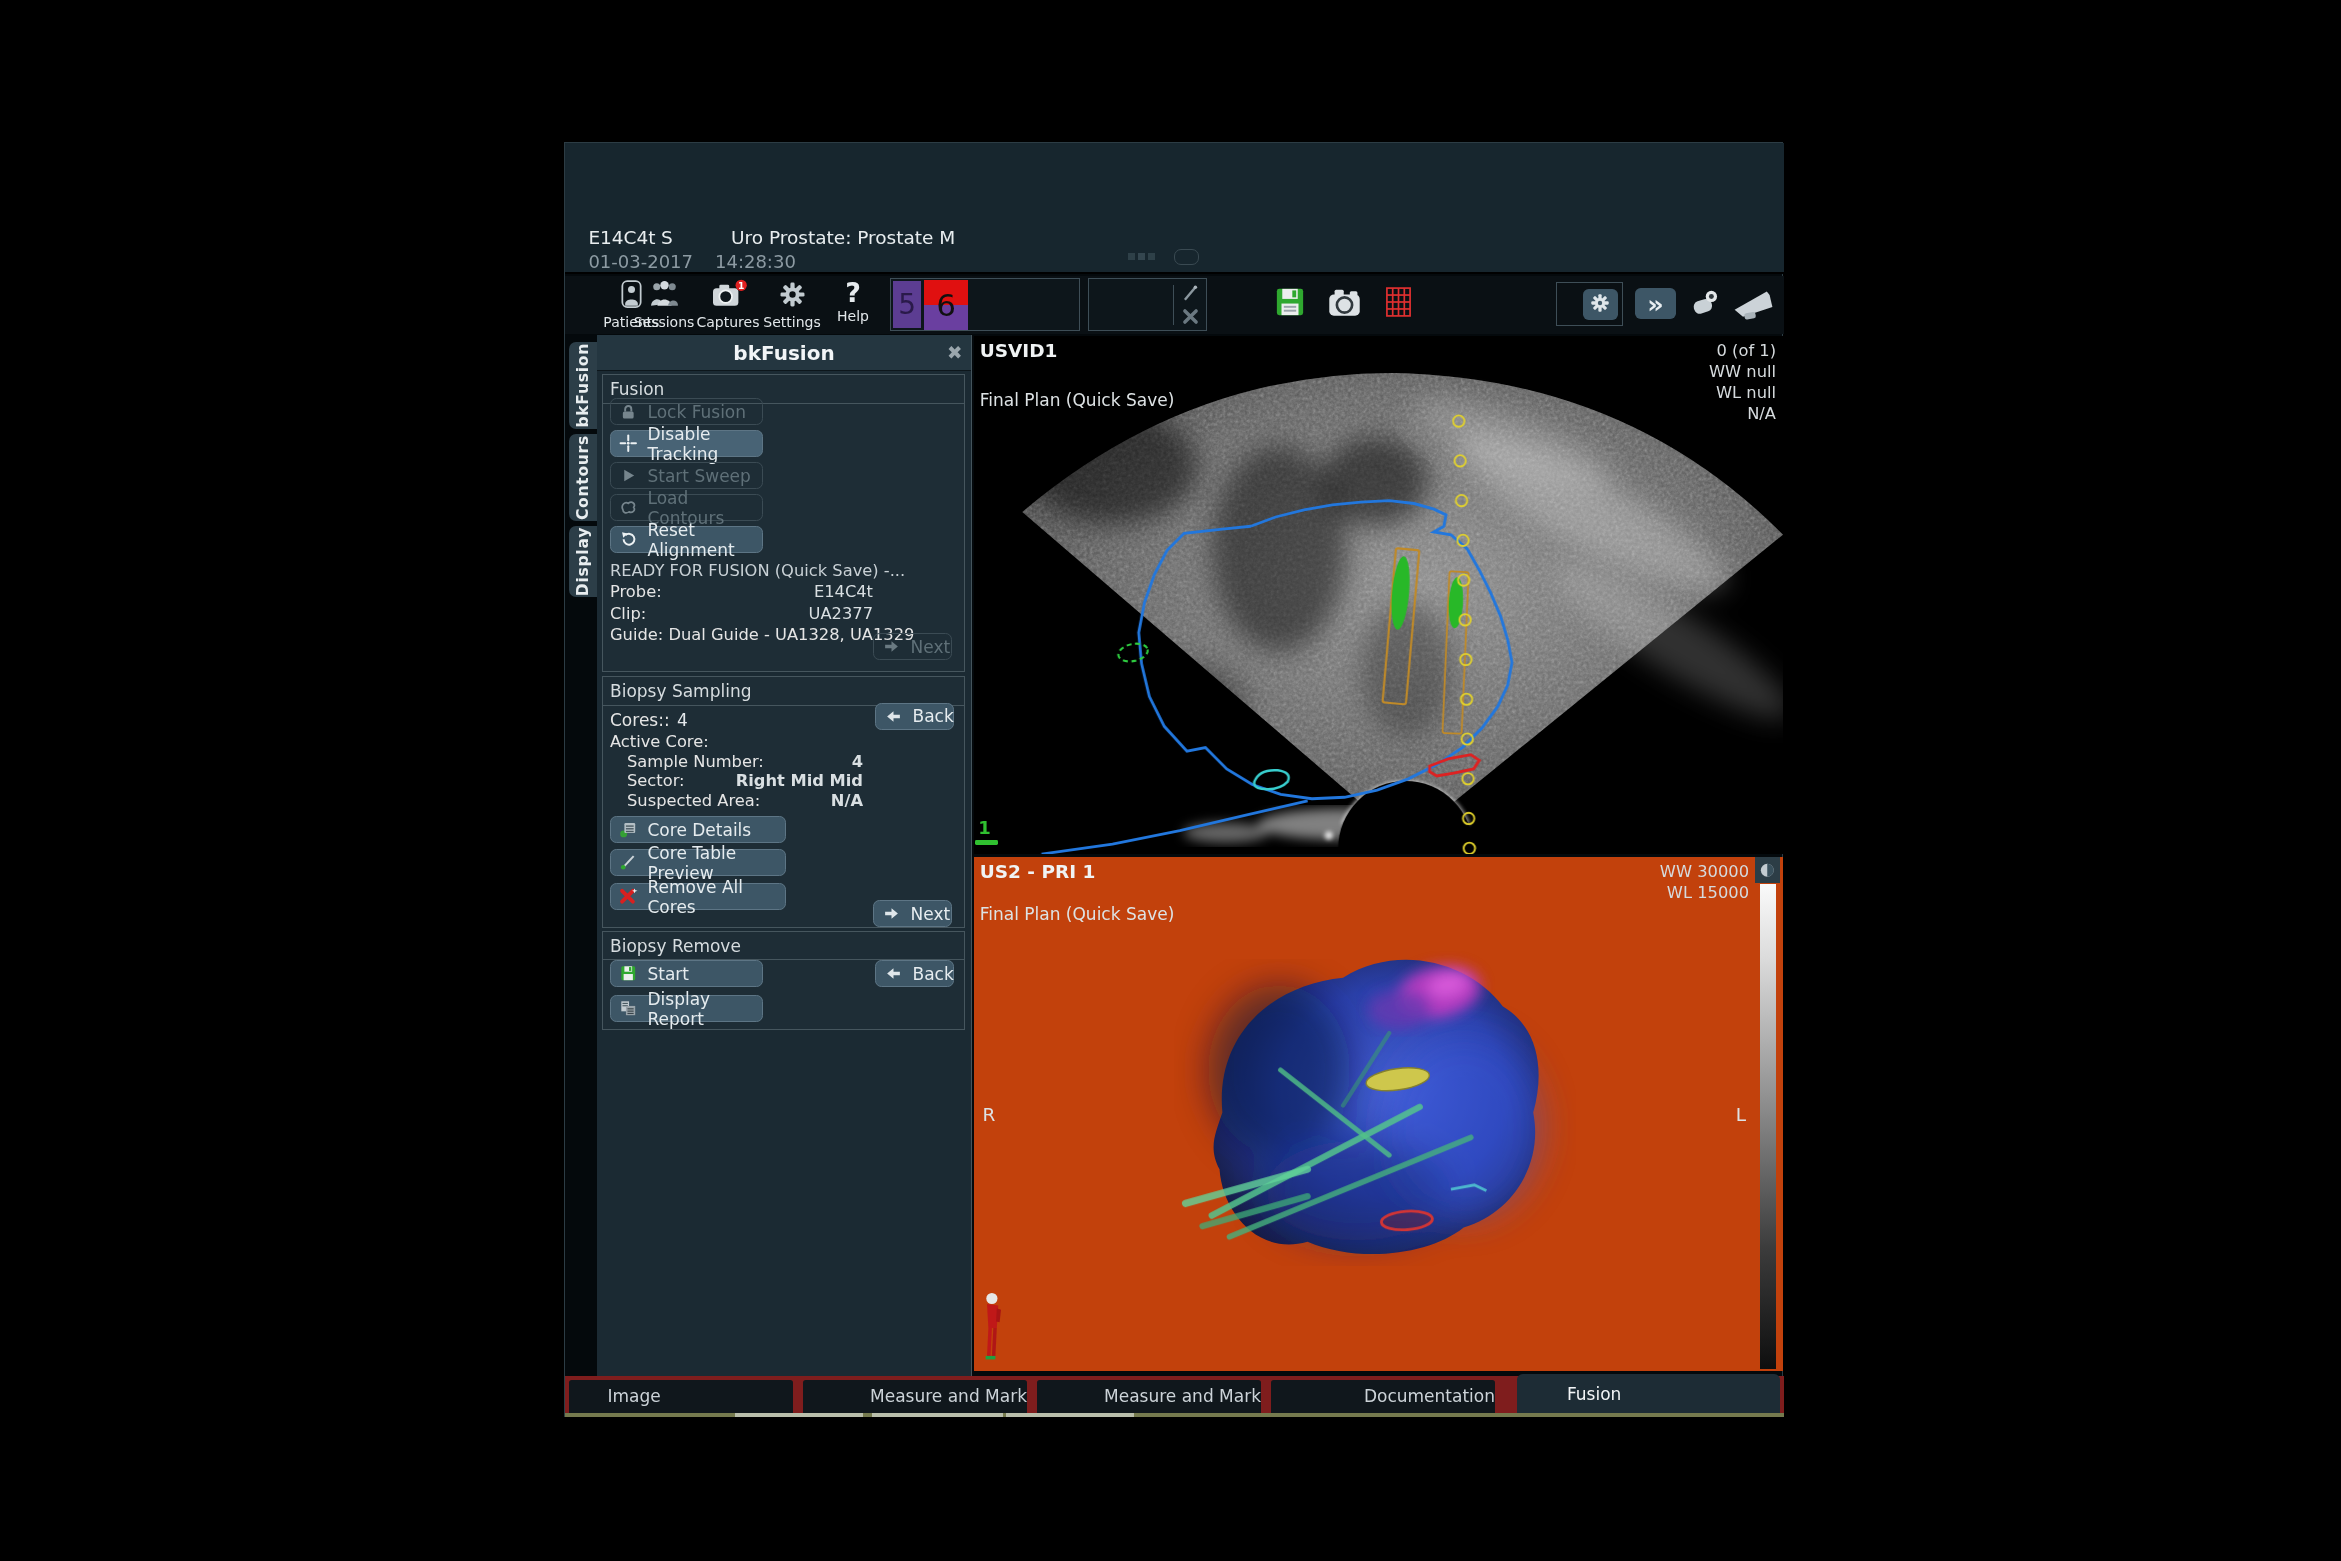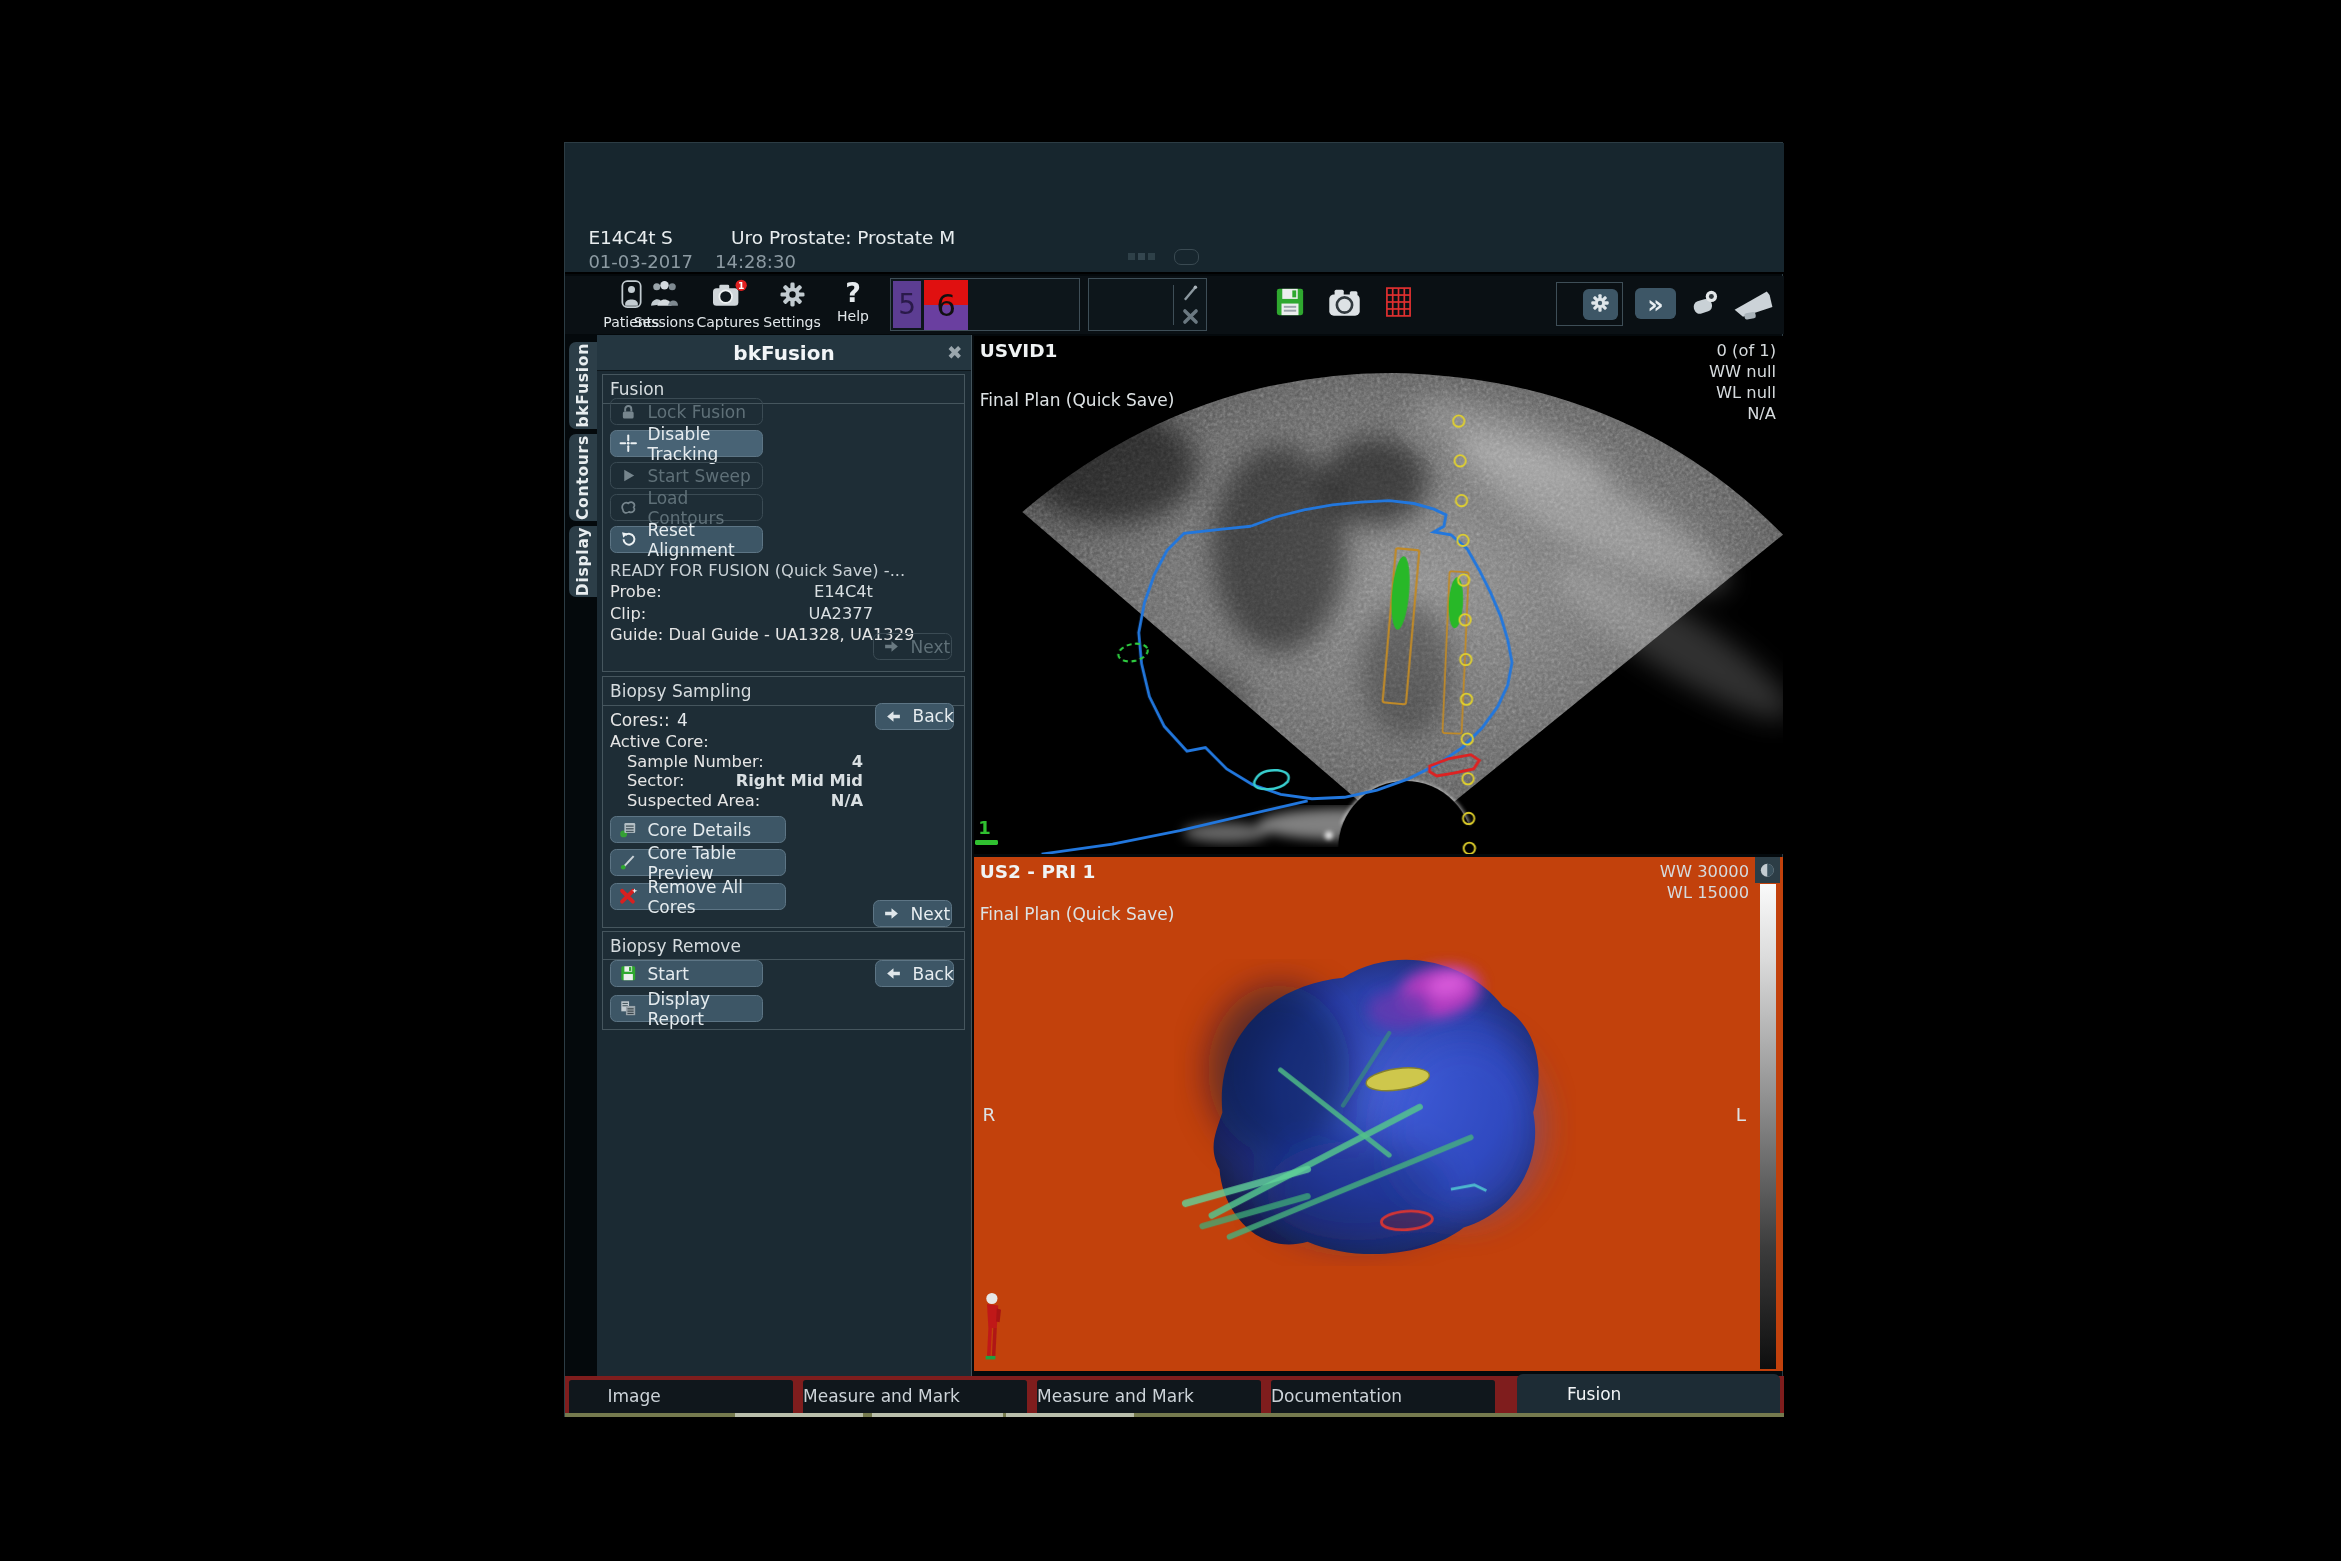--- a/index.html
+++ b/index.html
@@ -34,21 +34,21 @@
   .kv-label{position:absolute;color:#e5e5e5;font-size:16.3px;}
   .kv-value{position:absolute;color:#d9dfe2;font-size:16.3px;text-align:right;}
   
   #us1{position:absolute;left:409px;top:193px;width:809px;height:518px;background:#000;}
   #us2{position:absolute;left:409px;top:714px;width:809px;height:514px;background:#c2410c;}
   .us-title{position:absolute;left:5.7px;top:3.5px;color:#f0f3f4;font-size:18.5px;font-weight:bold;}
   .us-plan{position:absolute;left:5.7px;color:#dde2e4;font-size:17px;}
   .us-info{position:absolute;right:7px;text-align:right;color:#d5dadd;font-size:16.3px;line-height:21px;}
   
   #tabbar{position:absolute;left:0;top:1233px;width:1219px;height:38px;background:#7f1d1d;}
-  .btab{position:absolute;top:3.5px;height:33px;background:#10171c;color:#ccd3d8;font-size:17px;display:flex;align-items:center;justify-content:flex-start;border-radius:2.8px 2.8px 0 0;}
+  .btab{position:absolute;top:3.5px;height:33px;background:#10171c;color:#ccd3d8;font-size:17px;display:flex;align-items:center;justify-content:flex-end;border-radius:2.8px 2.8px 0 0;}
   .btab.sel{top:-2.1px;height:40px;background:#1d2c35;color:#f2f5f7;border-radius:5.7px 5.7px 0 0;justify-content:flex-start;padding-left:50px;box-sizing:border-box;}
   #oliveline{position:absolute;left:0;top:1270px;width:1219px;height:4.3px;background:#757a4e;}
   .olight{position:absolute;top:1270px;height:3.5px;background:#b9beab;}
   .grad-bar{position:absolute;width:15.6px;background:linear-gradient(#fafafa,#dcdcdc 15%,#8e8e8e 45%,#3c3c3c 75%,#0e0e0e);}
 </style>
 </head>
 <body>
 
 <div id="screen">
 <div id="window">

